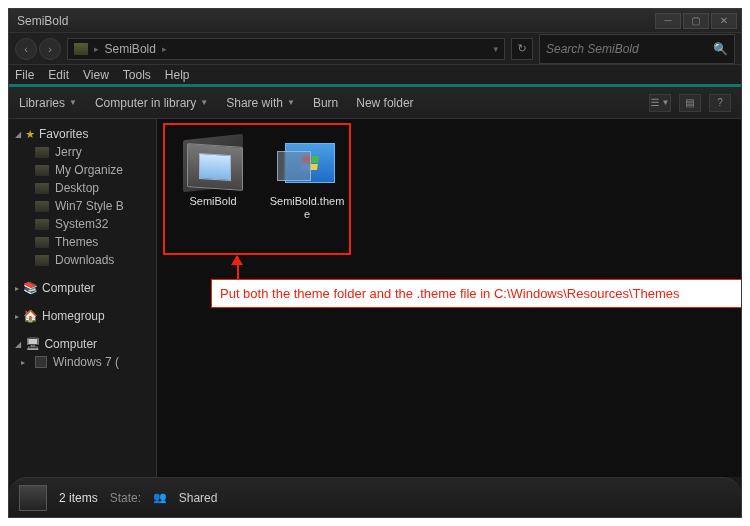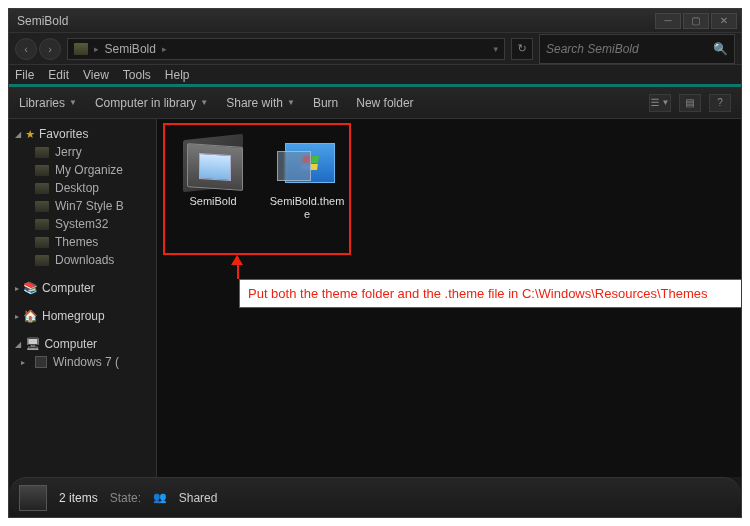--- a/index.html
+++ b/index.html
@@ -47,21 +47,21 @@
 .theme-glass { position: absolute; left: 2px; top: 14px; width: 34px; height: 30px; background: rgba(120,140,160,.55); border: 1px solid rgba(200,210,220,.6); backdrop-filter: blur(1px); }
 .win-flag{width:16px;height:14px;display:grid;grid-template-columns:1fr 1fr;grid-template-rows:1fr 1fr;gap:1px;transform:skewX(-8deg);}
 .win-flag div:nth-child(1){background:#e33;}
 .win-flag div:nth-child(2){background:#4b4;}
 .win-flag div:nth-child(3){background:#48e;}
 .win-flag div:nth-child(4){background:#ec4;}
 .file-label { color: #ddd; font-size: 11px; text-align: center; line-height: 1.2; word-break: break-word; }
 .red-box { position: absolute; left: 6px; top: 4px; width: 188px; height: 132px; border: 2px solid #e21; pointer-events: none; }
 .callout-line { position: absolute; left: 80px; top: 138px; width: 2px; height: 22px; background: #e21; }
 .callout-arrow { position: absolute; left: 74px; top: 136px; width: 0; height: 0; border-left: 6px solid transparent; border-right: 6px solid transparent; border-bottom: 10px solid #e21; }
-.callout-box { position: absolute; left: 82px; top: 160px; right: -6px; border: 1px solid #e21; background: #fff; color: #e21; font-size: 13px; padding: 6px 8px; white-space: nowrap; overflow: hidden; }
+.callout-box { position: absolute; left: 54px; top: 160px; right: -6px; border: 1px solid #e21; background: #fff; color: #e21; font-size: 13px; padding: 6px 8px; white-space: nowrap; overflow: hidden; }
 .statusbar { height: 40px; background: linear-gradient(#262626,#1a1a1a); display: flex; align-items: center; padding: 0 10px; gap: 12px; color: #bbb; font-size: 12px; border-top: 1px solid #333; border-radius: 18px; }
 .status-thumb { width: 28px; height: 26px; background: linear-gradient(#444,#222); border: 1px solid #555; }
 .status-count { color: #ddd; }
 .status-label { color: #888; text-align: right; }
 </style>
 </head>
 <body>
 
 <div class="window">
 

